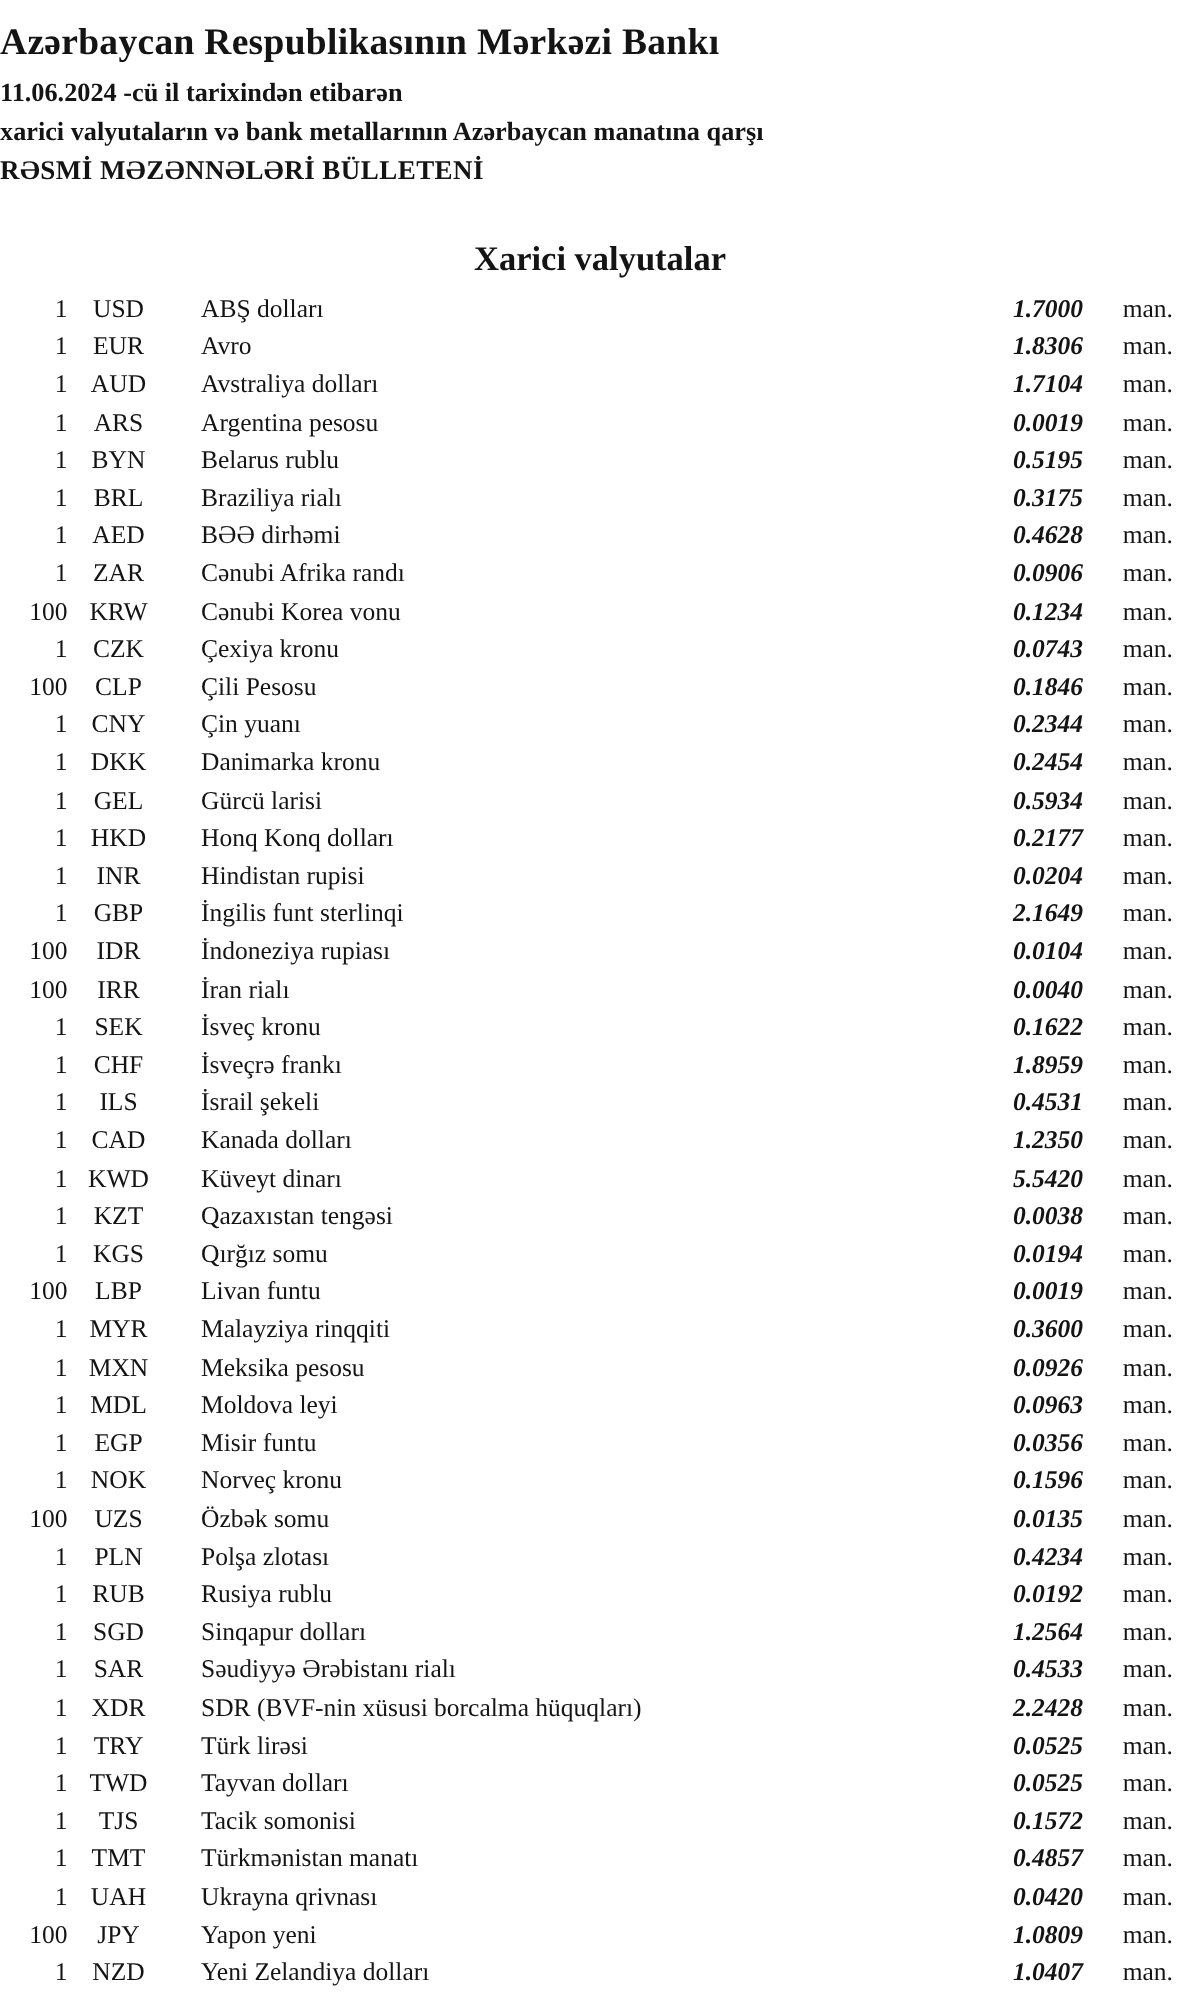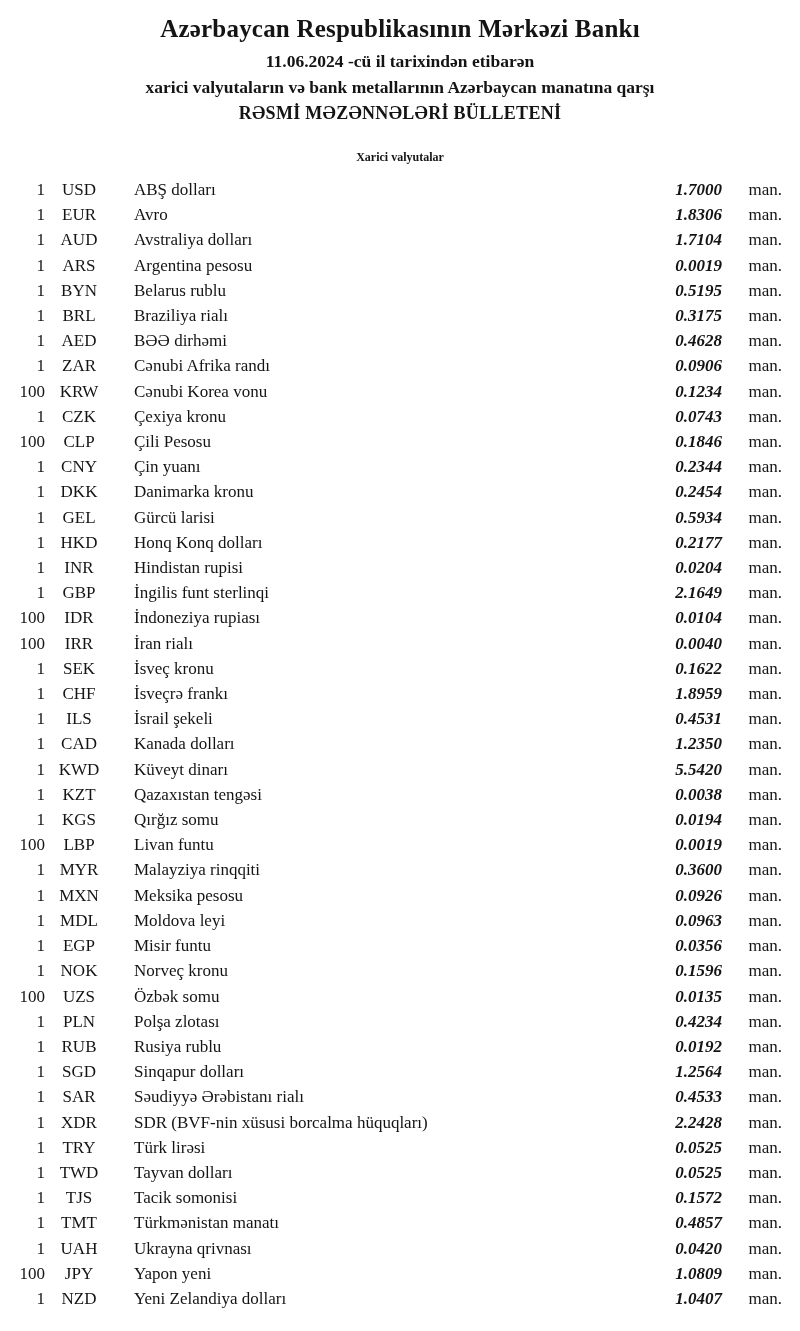--- a/index.html
+++ b/index.html
@@ -11,43 +11,42 @@
     position: relative;
     width: 800px;
     height: 1331px;
     background: #ffffff;
     color: #141414;
     font-family: "Liberation Serif", "DejaVu Serif", serif;
     overflow: hidden;
   }
   .header {
     padding-top: 12px;
-    text-align: center;
     font-weight: bold;
   }
   .bank-title {
     font-size: 25px;
     line-height: 34px;
     margin: 0;
     letter-spacing: 0.2px;
   }
   .hline {
     font-size: 17.5px;
     line-height: 26px;
   }
   .date-line { margin-top: 2px; }
   .bulletin-line {
     font-size: 18px;
     letter-spacing: 0.3px;
   }
   .section-title {
     text-align: center;
     font-weight: bold;
-    font-size: 12px;
-    margin-top: 20px;
+    font-size: 23px;
+    margin-top: 36px;
     line-height: 22px;
   }
   .rate-table {
     margin-top: 9px;
     padding-right: 18px;
   }
   .row {
     display: flex;
     align-items: baseline;
     line-height: 25.2px;

